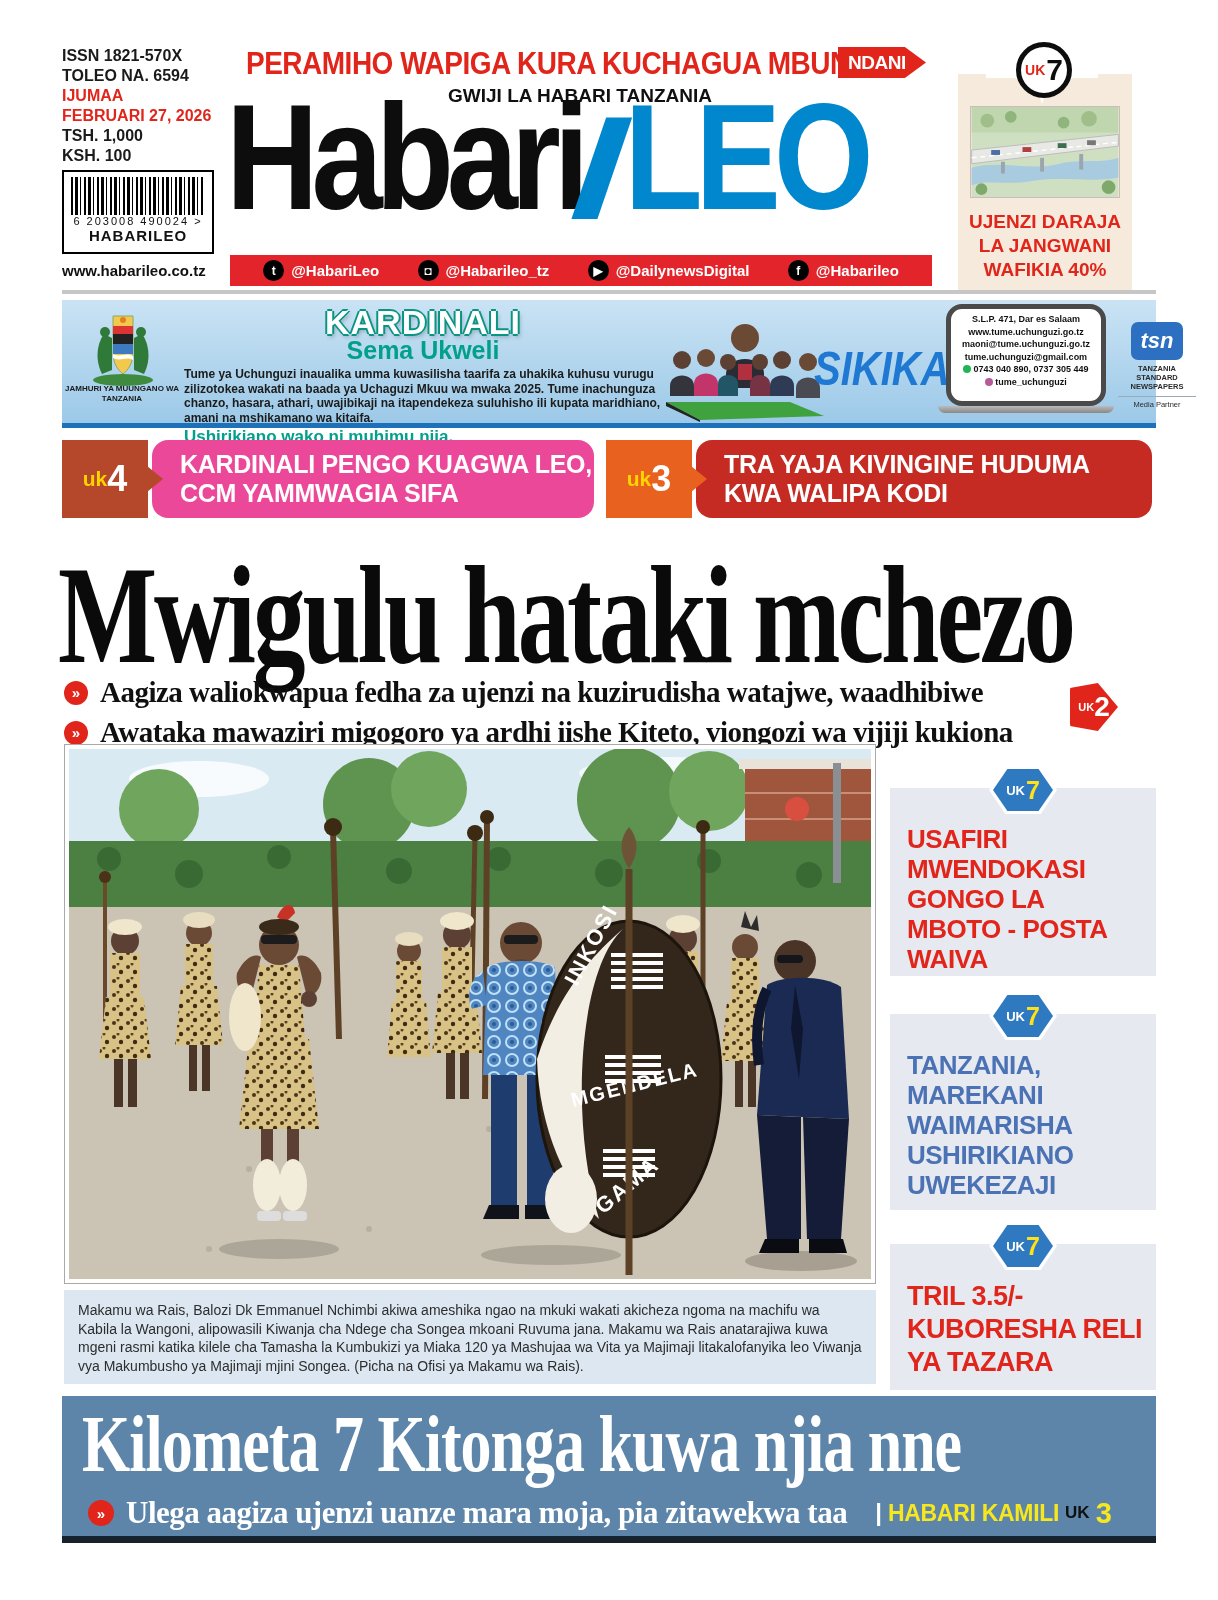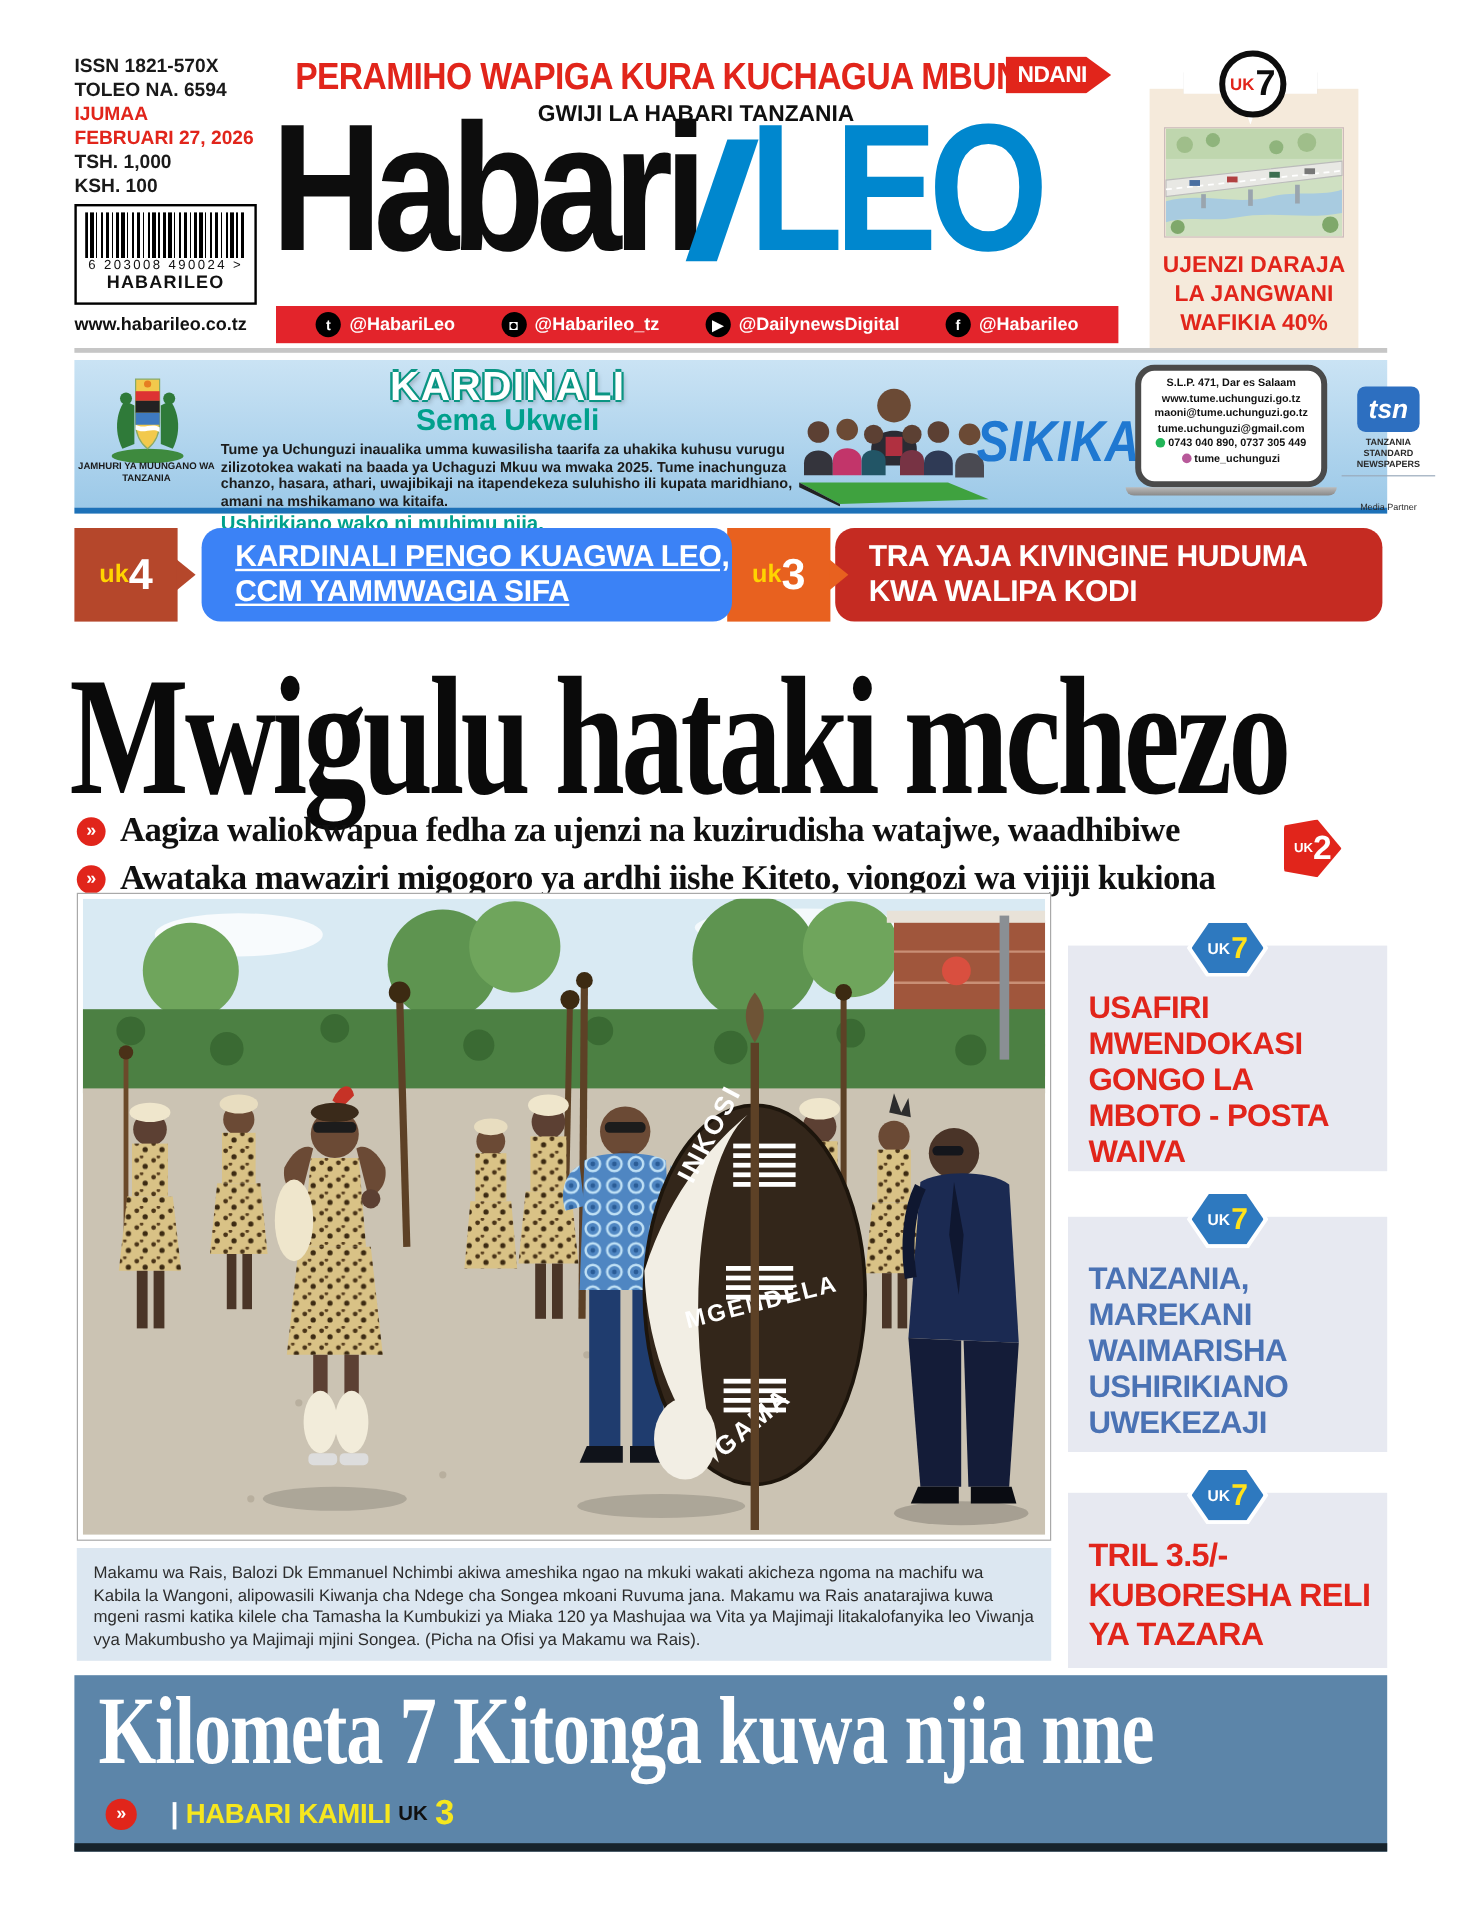--- a/index.html
+++ b/index.html
@@ -64,34 +64,34 @@
             letter-spacing:0px; transform:scale(1.0,1.2); transform-origin:left top; }
   .laptop { position:absolute; left:884px; top:4px; width:160px; }
   .laptop-screen { border:5px solid #4a4a4a; border-radius:16px; background:#fff; padding:4px 2px 2px; height:102px; }
   .laptop-line { font-size:9px; font-weight:800; color:#111; line-height:12.5px; text-align:center; white-space:nowrap; }
   .laptop-line .dot { display:inline-block; width:8px; height:8px; border-radius:50%; margin-right:2px; vertical-align:-1px; }
   .laptop-base { height:7px; background:linear-gradient(#bbb,#888); border-radius:0 0 8px 8px; margin:0 -8px; }
   .tsn-block { position:absolute; left:1056px; top:22px; width:78px; text-align:center; }
   .tsn-logo { width:52px; height:38px; margin:0 auto; background:#2D6FC0; border-radius:7px; color:#fff;
               font-size:22px; font-weight:800; font-style:italic; line-height:38px; }
   .tsn-name { font-size:7.5px; font-weight:800; color:#2a2a2a; line-height:9px; margin-top:4px; }
-  .tsn-role { font-size:7.5px; color:#2a2a2a; margin-top:5px; border-top:1px solid #9ab; padding-top:21px; }
+  .tsn-role { font-size:7.5px; color:#2a2a2a; margin-top:5px; border-top:1px solid #9ab; padding-top:3px; }
 
   
   .teaser-page { top:440px; width:86px; height:78px; display:flex; align-items:center; justify-content:center; }
   .teaser-page .uk { color:#FFD400; font-size:21px; font-weight:800; }
   .teaser-page .num { color:#fff; font-size:36px; font-weight:800; }
   .teaser-page .arrow { position:absolute; right:-15px; top:50%; margin-top:-13px; width:0; height:0;
                         border-top:13px solid transparent; border-bottom:13px solid transparent; z-index:3; }
   .tp1 { left:62px; background:#B5472B; } .tp1 .arrow { border-left:16px solid #B5472B; }
   .tp2 { left:606px; background:#E8611F; } .tp2 .arrow { border-left:16px solid #E8611F; }
   .teaser-banner { top:440px; height:78px; border-radius:16px; display:flex; align-items:center;
                    color:#fff; font-size:25px; font-weight:800; line-height:29px; letter-spacing:-0.3px;
                    padding-left:28px; white-space:pre-line; z-index:2; }
-  .tb1 { left:168px; width:442px; background:#3b82f6;text-decoration:underline; }
+  .tb1 { left:152px; width:442px; background:#ec4899; }
   .tb2 { left:696px; width:456px; background:#C52B22; }
 
   
   .lead-headline { left:58px; top:534px; font-family:"Liberation Serif", serif; font-size:102px; font-weight:700;
                    letter-spacing:-3px; color:#0a0a0a; white-space:nowrap;
                    transform:scale(1.03,1.38); transform-origin:left top; }
   .bullets { left:64px; top:676px; display:flex; flex-direction:column; gap:7px; }
   .bullet-row { display:flex; align-items:center; gap:12px; }
   .bullet-ic { width:24px; height:24px; border-radius:50%; background:#E1251B; color:#fff; font-size:15px; font-weight:800;
                display:flex; align-items:center; justify-content:center; flex:0 0 auto; }
@@ -521,20 +521,21 @@
           <span class="num">7</span>
     </div>
       </div>
     <div class="side-text side-red">TRIL 3.5/- KUBORESHA RELI YA TAZARA</div>
   </div>
 
   <div class="abs bottom-banner">
     <div class="bottom-headline">Kilometa 7 Kitonga kuwa njia nne</div>
     <div class="bottom-sub">
       <span class="bullet-ic">»</span>
+      <span class="bottom-sub-text">Ulega aagiza ujenzi uanze mara moja, pia zitawekwa taa</span>
       <span class="ref">
         <span class="ref-bar">|</span>
         <span class="ref-label">HABARI KAMILI</span>
         <span class="ref-uk">UK</span>
         <span class="ref-num">3</span>
       </span>
     </div>
   </div>
 
 </div>

